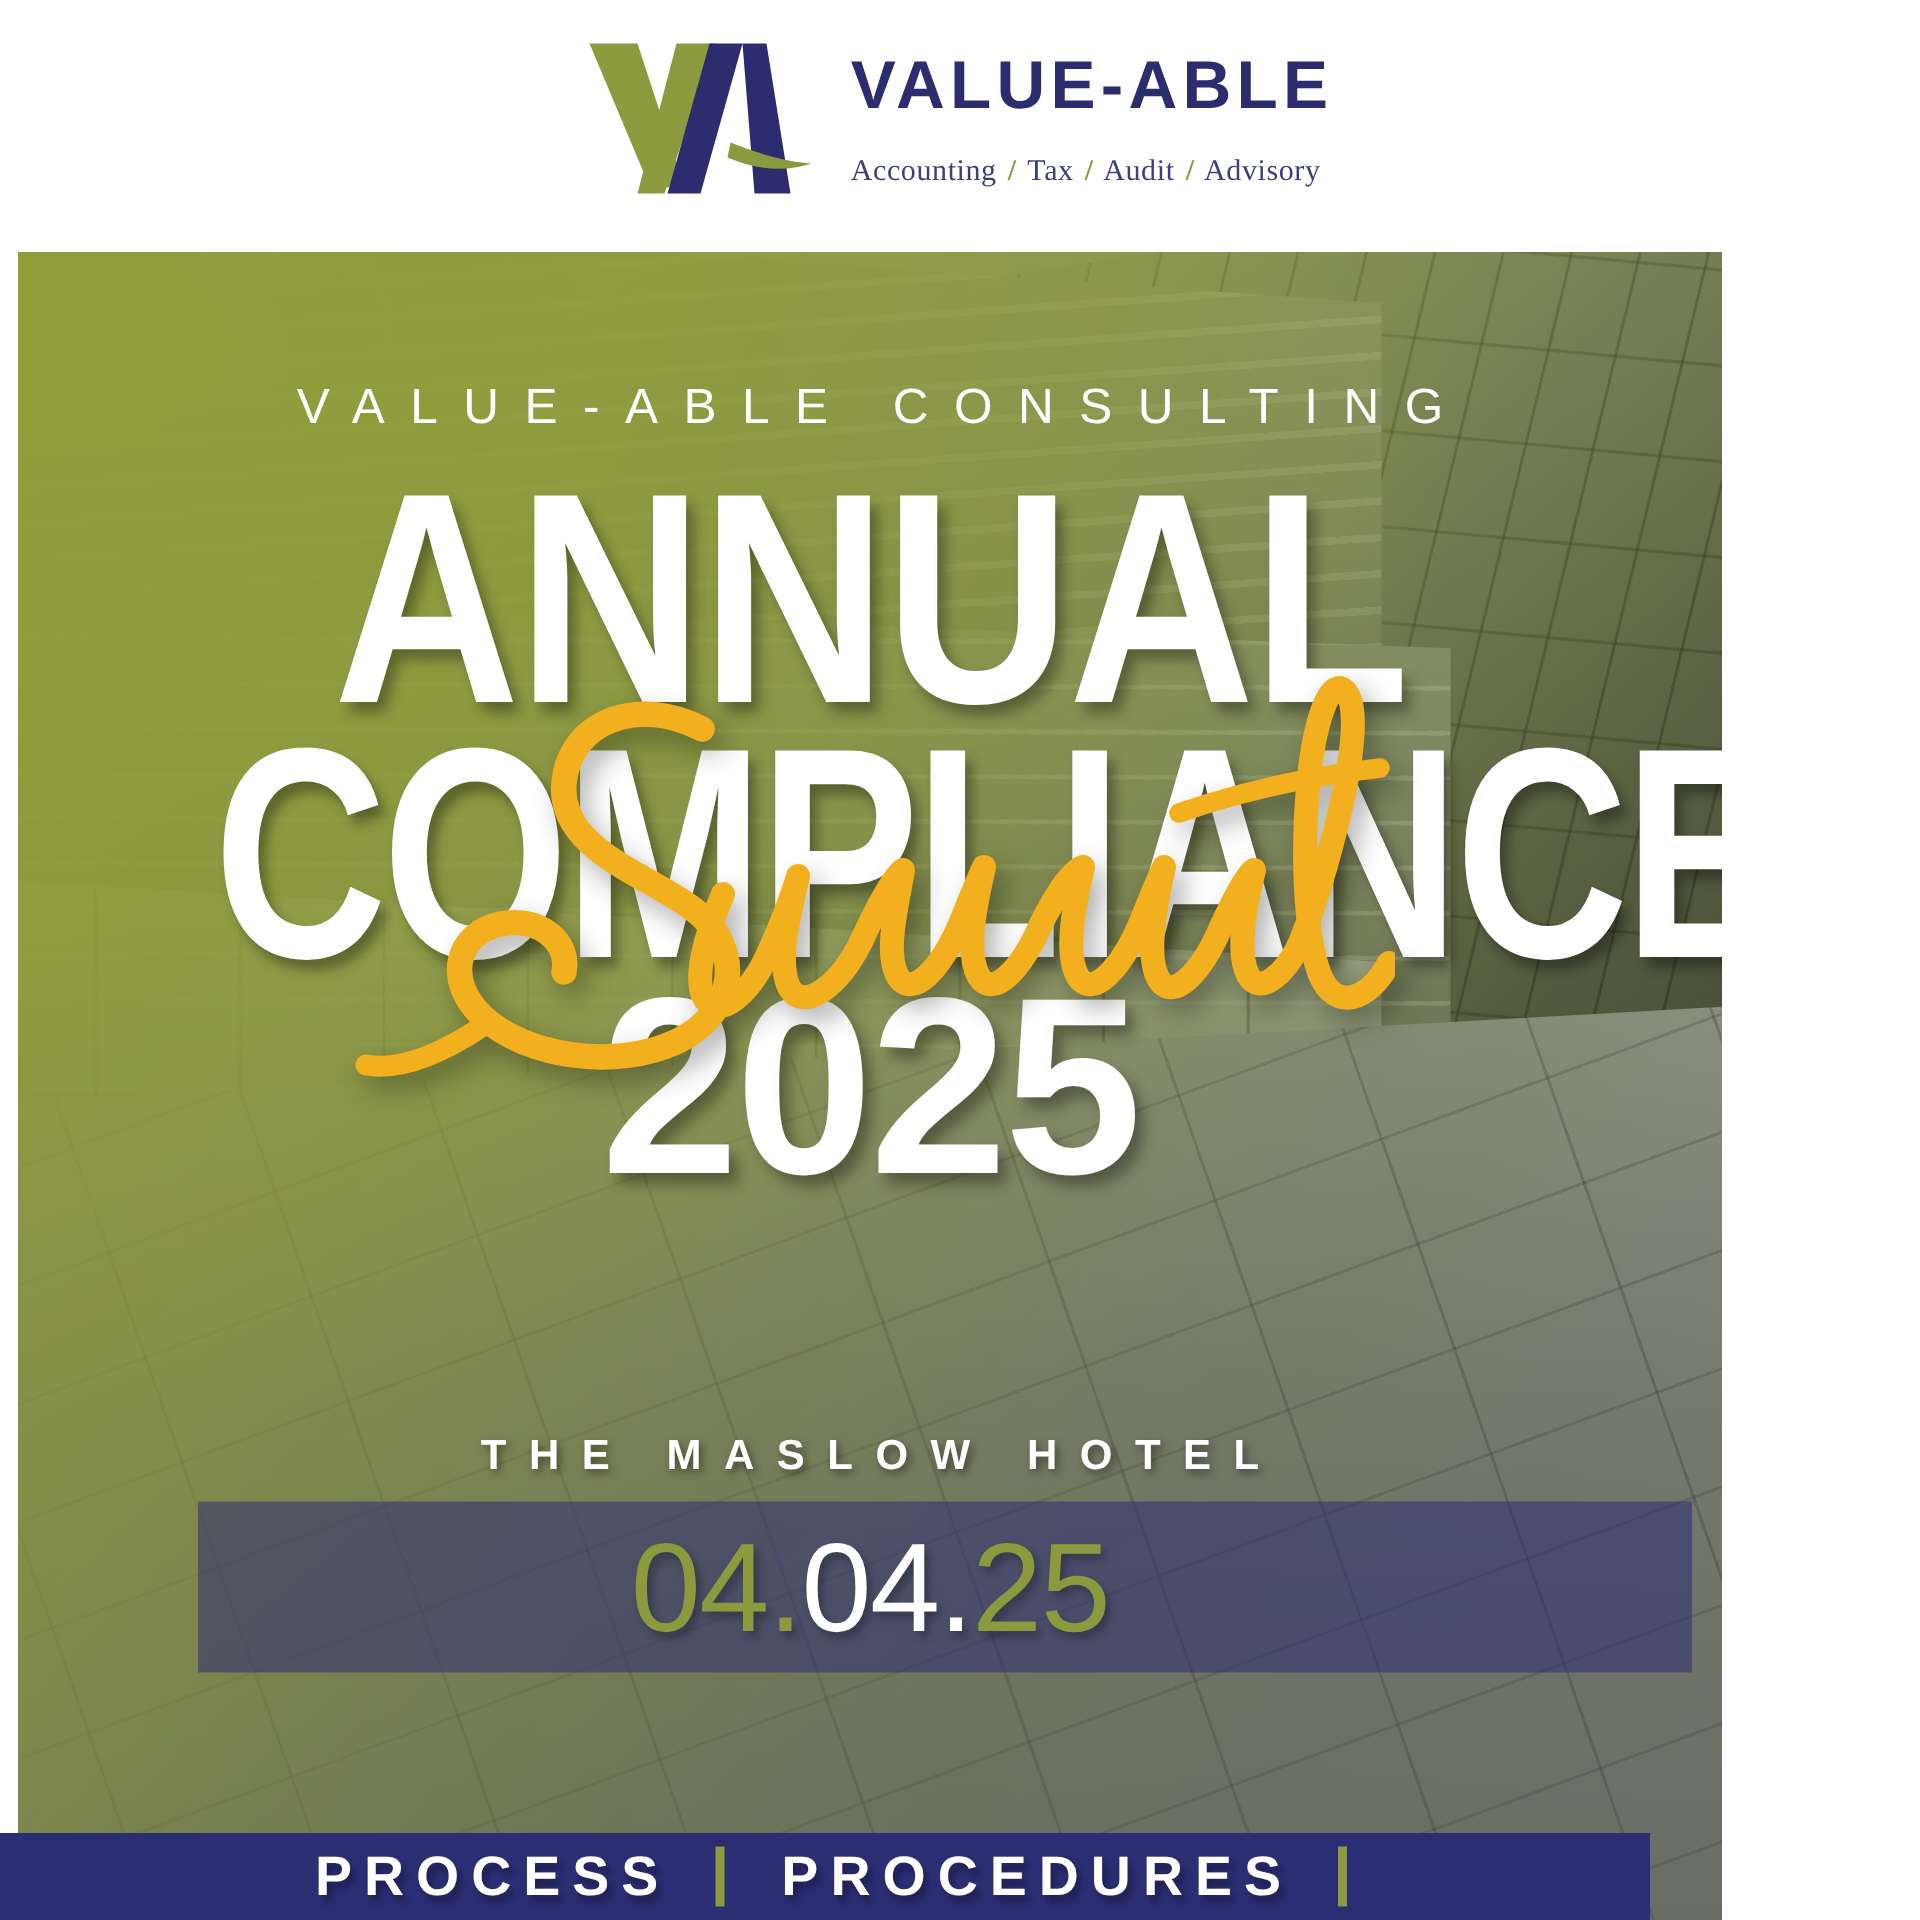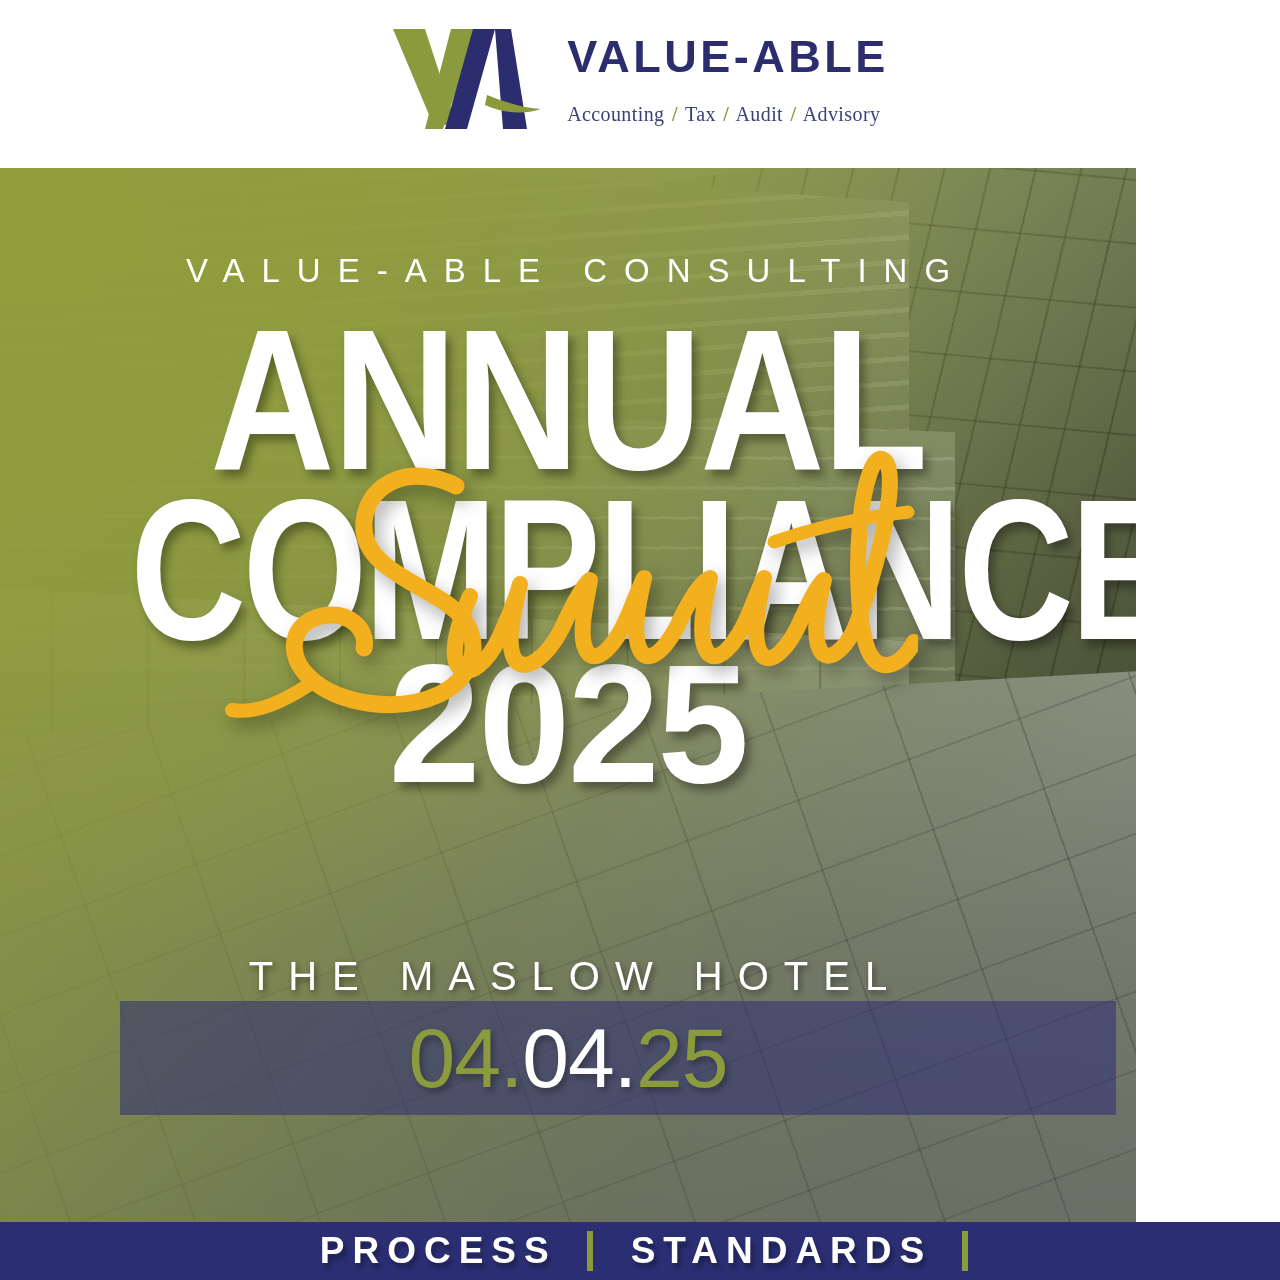--- a/index.html
+++ b/index.html
@@ -32,21 +32,21 @@
   }
   .logo-tag{
     font-family:"Liberation Serif", serif;
     font-size:20px; color:#3C3F78; letter-spacing:0.4px;
     margin-top:23px; white-space:nowrap;
   }
   .logo-tag .sl{ color:#8A9A3D; font-weight:bold; padding:0 2px; }
 
   
   .poster{
-    position:absolute; left:0; top:168px; width:1136px; height:1112px;
+    position:absolute; left:12px; top:168px; width:1136px; height:1112px;
     overflow:hidden;
   }
 
   
   .photo{ position:absolute; inset:0; background:#6f7466; }
   .photo .sky{
     position:absolute; left:0; top:0; width:100%; height:46%;
     background:linear-gradient(160deg,#b9bfae 0%, #8e957f 40%, #61664f 100%);
   }
   .photo .facade{
@@ -136,42 +136,42 @@
   .script-summit{
     position:absolute; left:0; right:0; top:278px;
     text-align:center; z-index:5; pointer-events:none;
   }
   .script-summit svg{ filter:drop-shadow(6px 8px 9px rgba(0,0,0,.32)); }
 
   
   .venue{
     position:absolute; left:0; top:786px; width:100%;
     text-align:center; color:#ffffff;
-    font-size:40px; font-weight:400; letter-spacing:15px;
+    font-size:28px; font-weight:700; letter-spacing:15px;
     text-indent:15px; white-space:nowrap;
     text-shadow:2px 3px 6px rgba(0,0,0,.45);
   }
 
   
   .date-band{
     position:absolute; left:120px; top:833px; width:996px; height:114px;
     background:rgba(43,46,115,.55);
   }
   .date-text{
     position:absolute; left:0; top:838px; width:100%;
     text-align:center; font-weight:normal; font-size:84px;
     letter-spacing:-1px; line-height:104px;
     text-shadow:3px 4px 6px rgba(0,0,0,.30);
   }
   .date-text .g{ color:#8A9A3D; }
   .date-text .w{ color:#ffffff; }
 
   
   .footer-bar{
-    position:absolute; left:0; top:1222px; width:1280px; height:58px;
+    position:absolute; left:0; top:1222px; width:1100px; height:58px;
     background:#2B2E73;
     display:flex; align-items:center; justify-content:center; gap:30px;
   }
   .footer-word{
     color:#ffffff; font-weight:bold; font-size:37px; letter-spacing:8px;
     text-indent:8px; white-space:nowrap;
     text-shadow:3px 5px 4px rgba(0,0,0,.30);
   }
   .footer-sep{
     width:6px; height:40px; background:#8A9A3D; flex:0 0 auto;
@@ -277,15 +277,15 @@
   <div class="date-band"></div>
   <div class="date-text">
     <span class="g">04.</span><span class="w">04.</span><span class="g">25</span>
   </div>
 
 </div>
 
 <div class="footer-bar">
   <span class="footer-word">PROCESS</span>
   <span class="footer-sep"></span>
-  <span class="footer-word">STANDARDS</span>
+  <span class="footer-word">PROCEDURES</span>
   <span class="footer-sep"></span>
 </div>
 
 </body></html>

